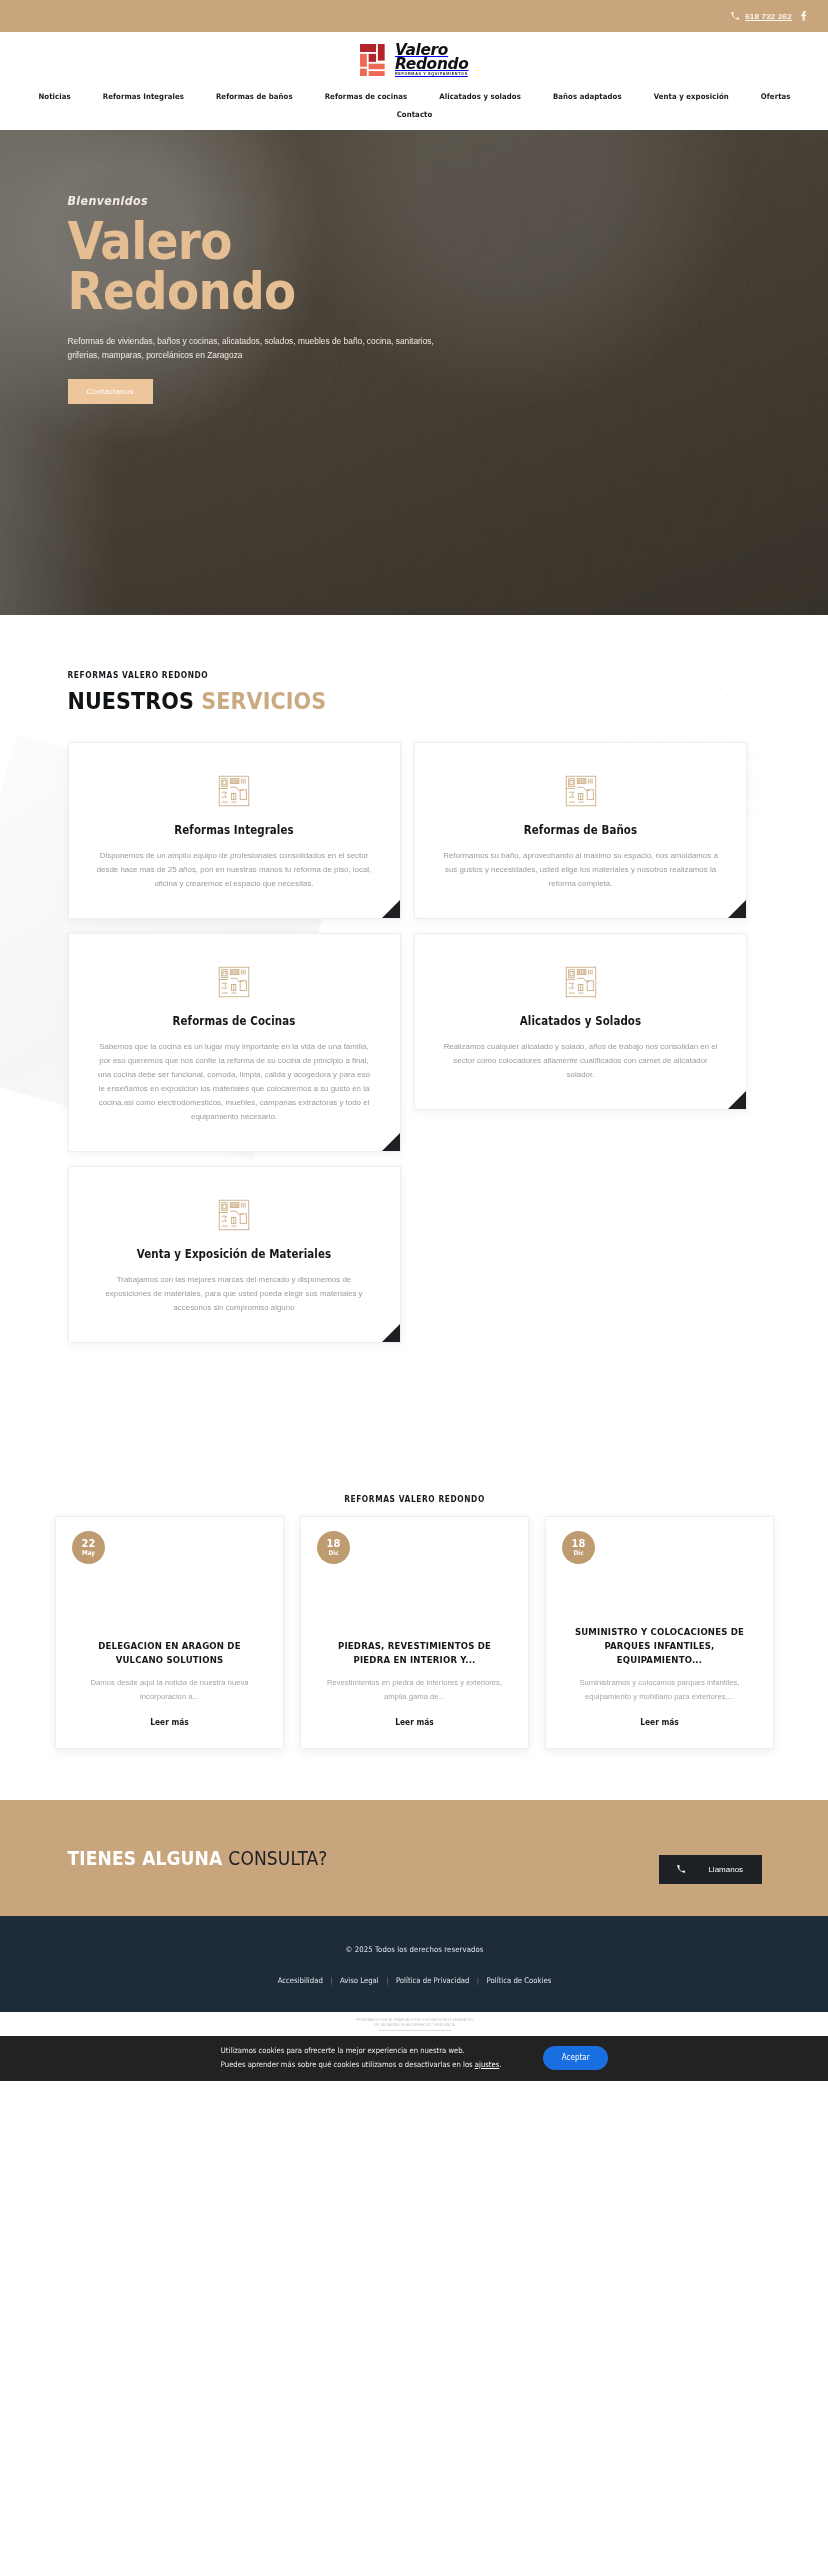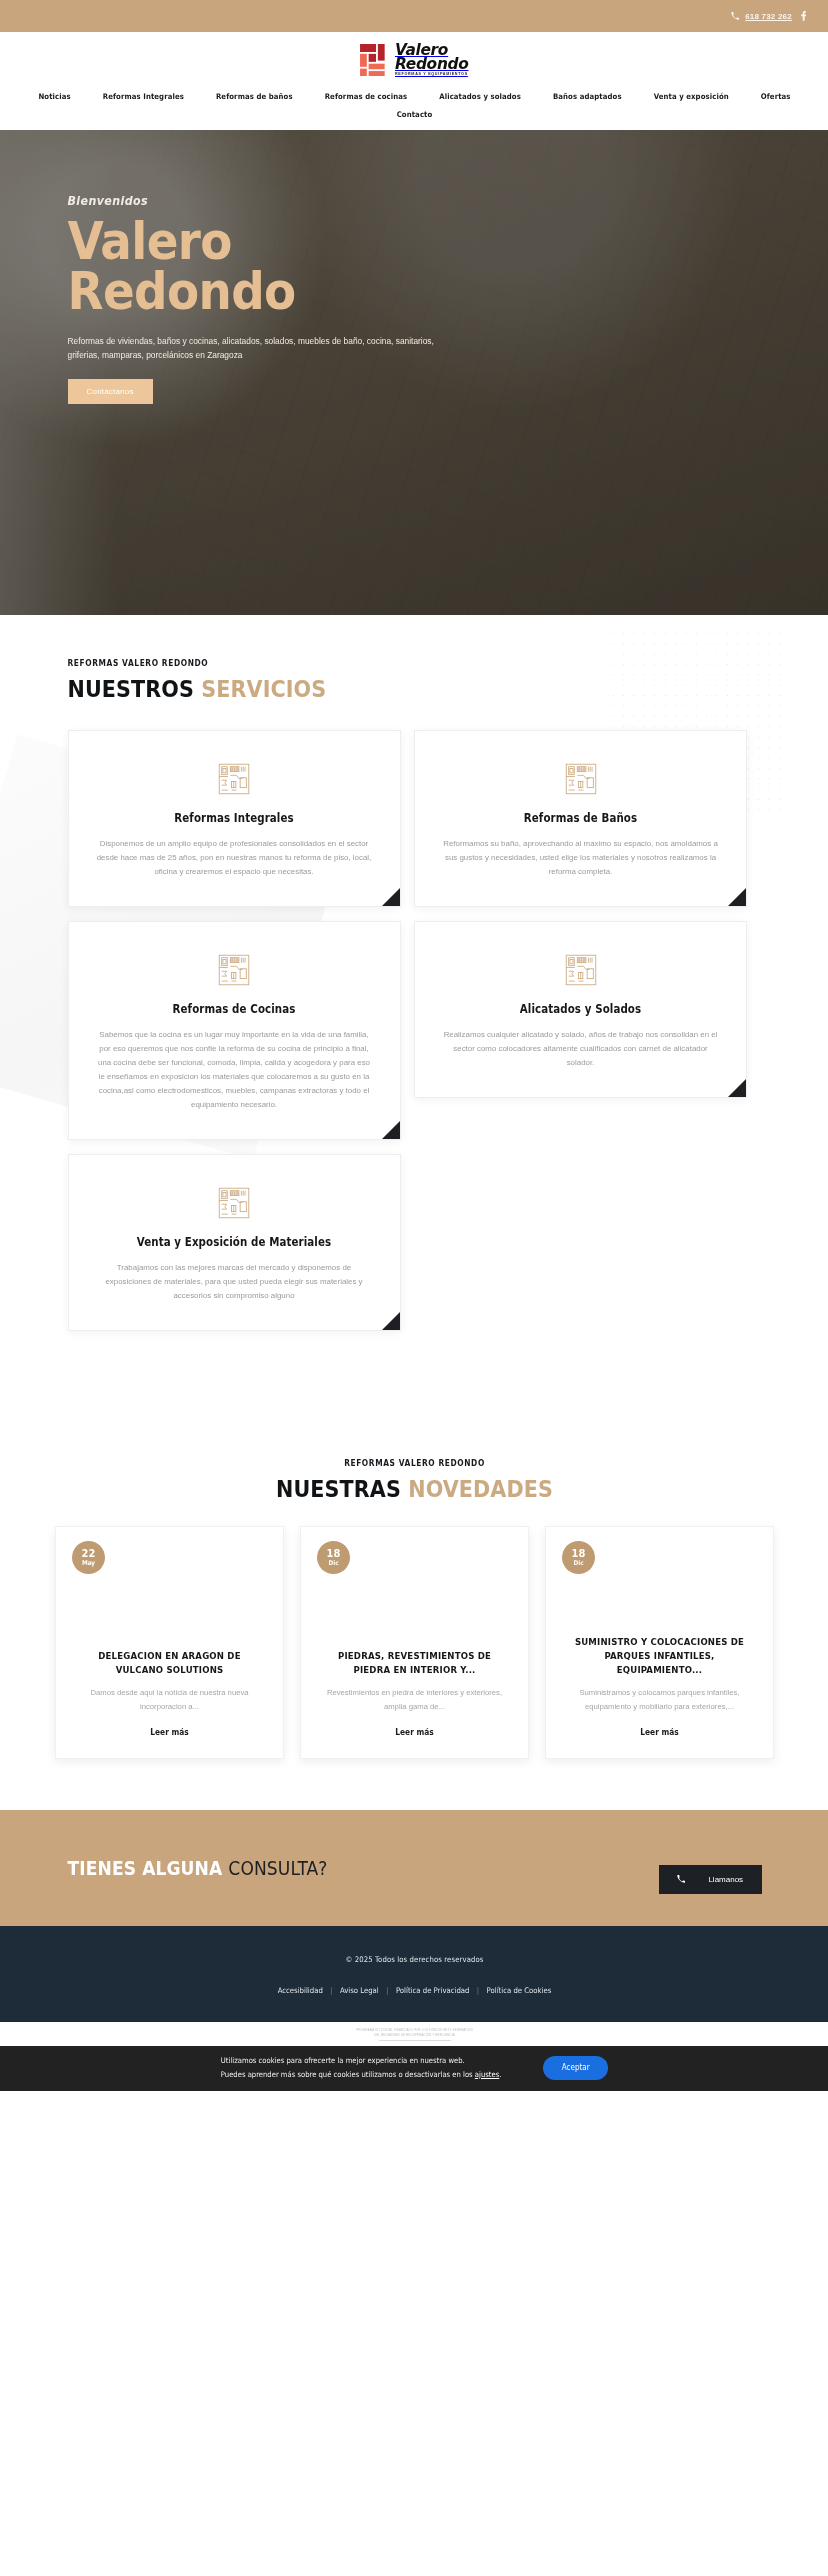--- a/index.html
+++ b/index.html
@@ -177,21 +177,21 @@
   }
   .ghost {
     position: absolute;
     left: -37px; top: 160px;
     width: 344px; height: 344px;
     background: linear-gradient(135deg, #fbfbfb 0%, #f4f4f4 60%, #fafafa 100%);
     transform: rotate(16deg);
     opacity: .85;
     z-index: 0;
   }
-  .wrap { max-width: 792px; margin: 0 auto; padding: 0 49px; position: relative; z-index: 2; }
+  .wrap { max-width: 792px; margin: 12px auto; padding: 0 49px; position: relative; z-index: 2; }
 
   .sec-kicker {
     font-family: "DejaVu Sans Condensed", "Liberation Sans Narrow", "Liberation Sans", sans-serif;
     font-weight: 700;
     font-size: 8.3px;
     letter-spacing: 0.6px;
     color: #171a1f;
     margin-bottom: 7.4px;
   }
   .sec-title {
@@ -641,24 +641,20 @@
         <span class="card-corner"></span>
       </div>
 
     </div>
   </div>
 </section>
 
 <section class="news">
   <div class="wrap sec-head-center">
     <div class="sec-kicker">REFORMAS VALERO REDONDO</div>
-    <h2 class="sec-title">
-      <span class="bold">NUESTRAS</span>
-      <span class="light">NOVEDADES</span>
-    </h2>
   </div>
 
   <div class="news-grid">
 
     <article class="news-card">
       <div class="date-badge">
         <span class="d">22</span>
         <span class="m">May</span>
       </div>
       <div class="news-body">

